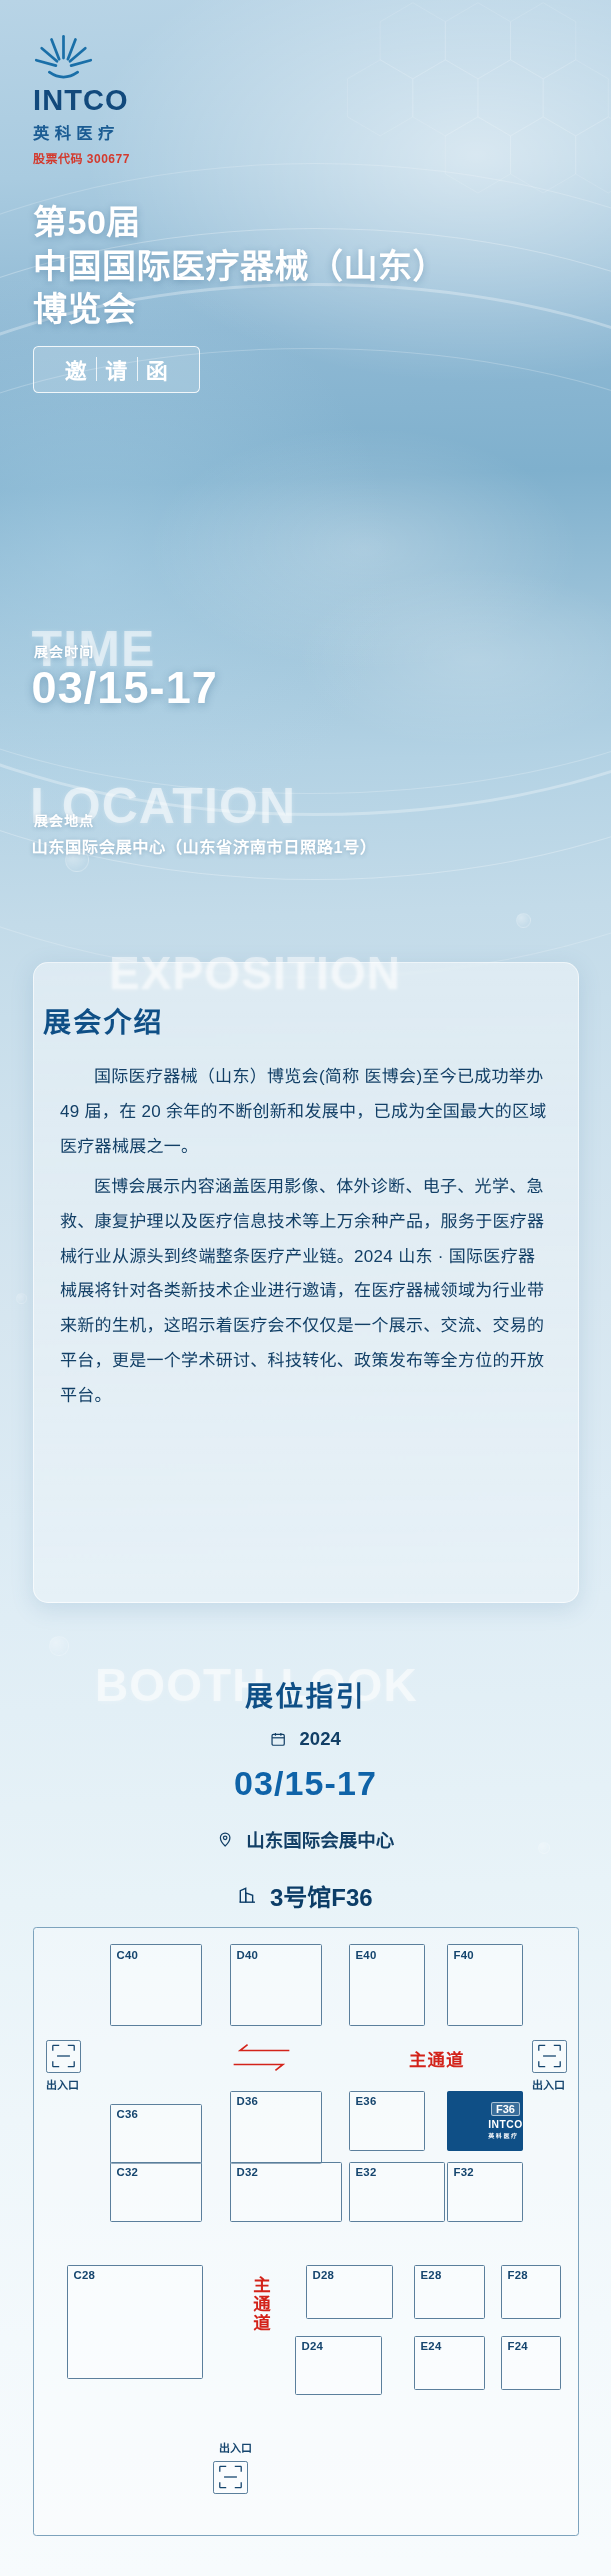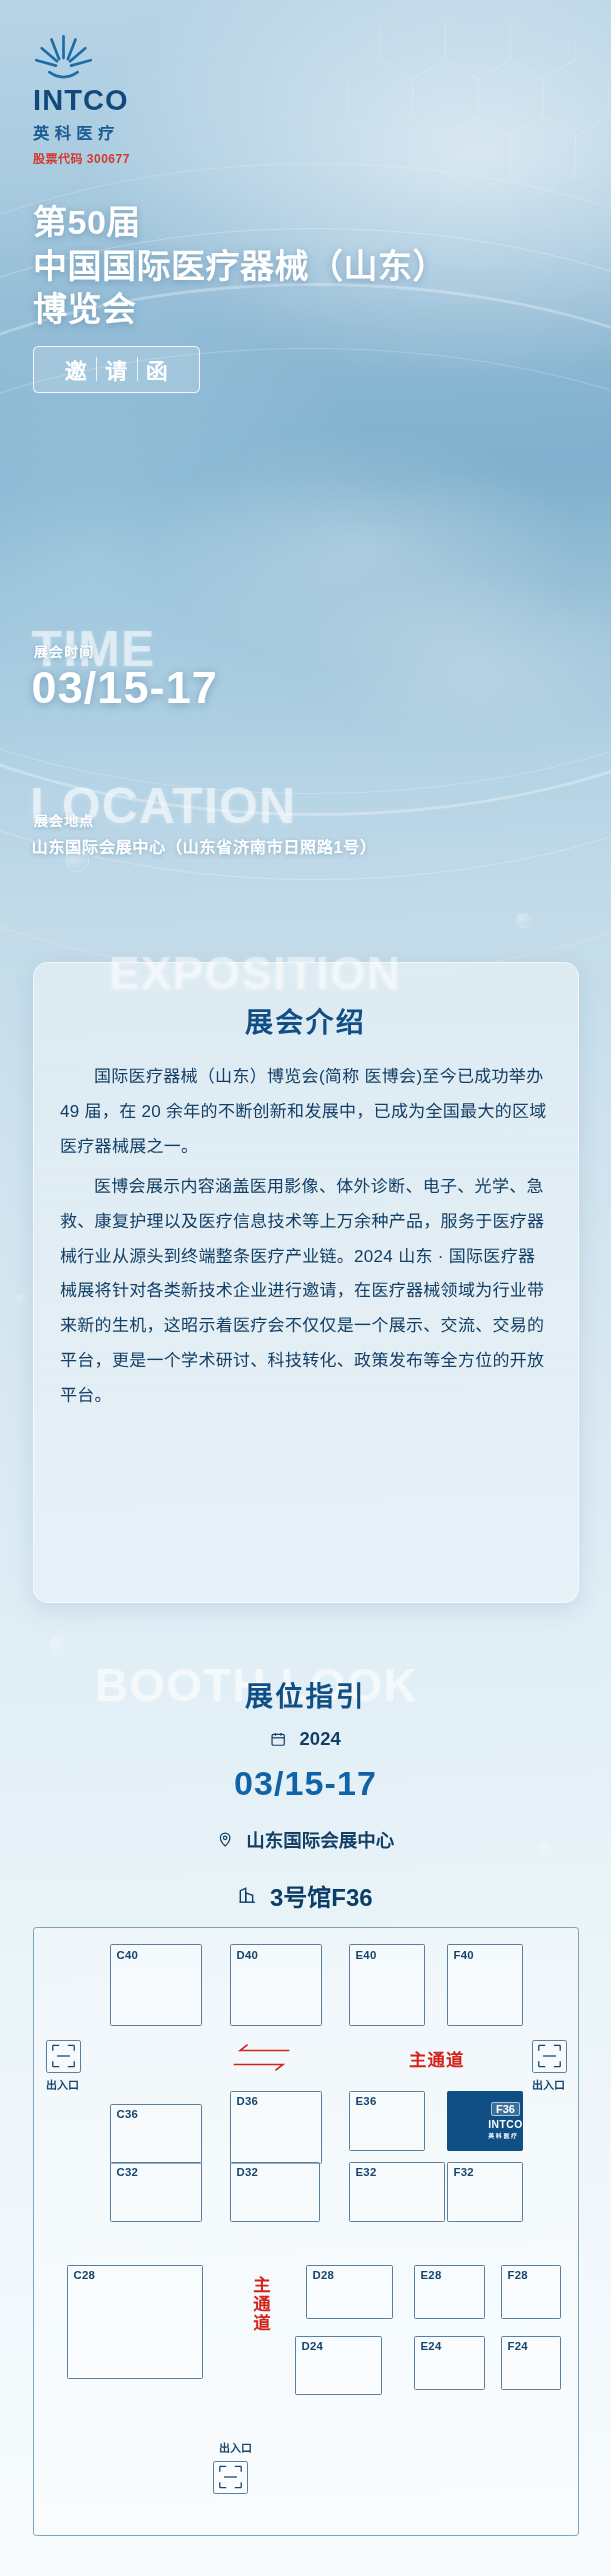--- a/index.html
+++ b/index.html
@@ -165,25 +165,25 @@
     width: 546px; height: 641px;
     border-radius: 15px;
     background: linear-gradient(180deg, rgba(255,255,255,0.42) 0%, rgba(255,255,255,0.26) 100%);
     border: 0.5px solid rgba(255,255,255,0.6);
     box-shadow: 0 5.4px 22px rgba(80,130,170,0.18);
     backdrop-filter: blur(1.1px);
   }
   .card-heading {
     position: absolute;
     width: 100%;
-    text-align: center;
     font-size: 28px;
     font-weight: 800;
     color: #0f4f86;
     letter-spacing: 2.2px;
+    padding-left: 43px;
   }
   .intro-body {
     position: absolute;
     top: 1060px; left: 60px;
     width: 492px;
     font-size: 17px;
     line-height: 2.05;
     color: #123f66;
     letter-spacing: 0.3px;
   }
@@ -434,21 +434,21 @@
       <span class="hcode">F36</span>
       <span class="hlogo">
         <span>INTCO</span>
         <small>英科医疗</small>
       </span>
     </div>
 
     <div class="booth" style="left:76px;top:234px;width:92px;height:60px;">
       <span class="code">C32</span>
     </div>
-    <div class="booth" style="left:196px;top:234px;width:90px;height:60px;text-align:center;">
+    <div class="booth" style="left:196px;top:234px;width:112px;height:60px;text-align:center;">
       <span class="code">D32</span>
     </div>
     <div class="booth" style="left:315px;top:234px;width:96px;height:60px;">
       <span class="code">E32</span>
     </div>
     <div class="booth" style="left:413px;top:234px;width:76px;height:60px;">
       <span class="code">F32</span>
     </div>
 
     <div class="booth" style="left:33px;top:337px;width:136px;height:114px;">

